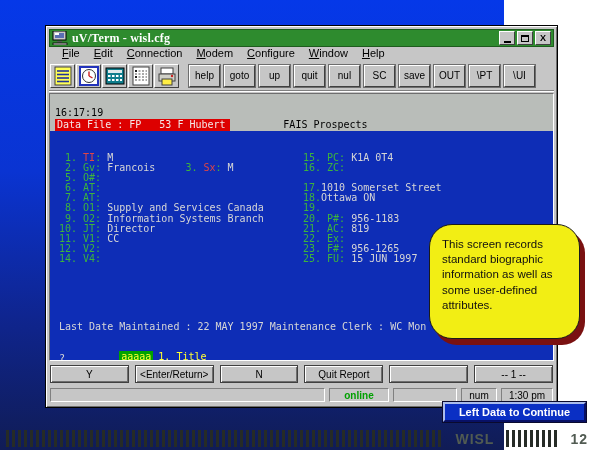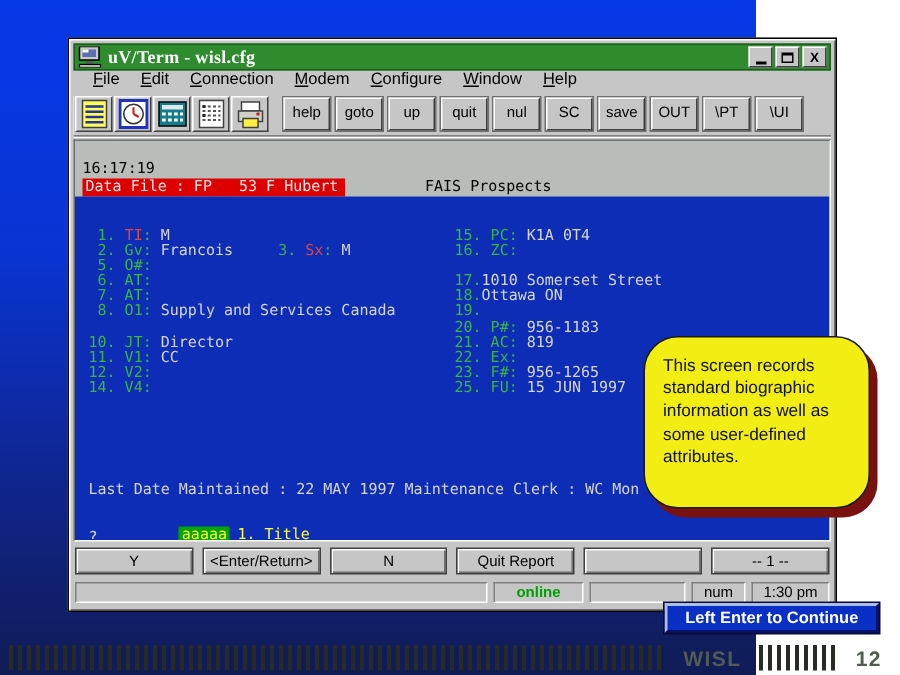--- a/index.html
+++ b/index.html
@@ -266,21 +266,21 @@
       </div>
 
       <div class="term-body">
         <div class="t-fields">
             <div class="trow"><span class="tl"><span class="seg-g"> 1. </span><span class="seg-r">TI</span><span class="seg-g">: </span><span class="seg-w">M</span></span><span class="tr"><span class="seg-g">15. PC: </span><span class="seg-w">K1A 0T4</span></span></div>
             <div class="trow"><span class="tl"><span class="seg-g"> 2. Gv: </span><span class="seg-w">Francois</span><span class="seg-g">     3. </span><span class="seg-r">Sx</span><span class="seg-g">: </span><span class="seg-w">M</span></span><span class="tr"><span class="seg-g">16. ZC:</span></span></div>
             <div class="trow"><span class="tl"><span class="seg-g"> 5. O#:</span></span><span class="tr"></span></div>
             <div class="trow"><span class="tl"><span class="seg-g"> 6. AT:</span></span><span class="tr"><span class="seg-g">17.</span><span class="seg-w">1010 Somerset Street</span></span></div>
             <div class="trow"><span class="tl"><span class="seg-g"> 7. AT:</span></span><span class="tr"><span class="seg-g">18.</span><span class="seg-w">Ottawa ON</span></span></div>
             <div class="trow"><span class="tl"><span class="seg-g"> 8. O1: </span><span class="seg-w">Supply and Services Canada</span></span><span class="tr"><span class="seg-g">19.</span></span></div>
-            <div class="trow"><span class="tr"><span class="seg-g">20. P#: </span><span class="seg-w">956-1183</span></span></div>
+            <div class="trow"><span class="tl"><span class="seg-g"> 9. O2: </span><span class="seg-w">Information Systems Branch</span></span><span class="tr"><span class="seg-g">20. P#: </span><span class="seg-w">956-1183</span></span></div>
             <div class="trow"><span class="tl"><span class="seg-g">10. JT: </span><span class="seg-w">Director</span></span><span class="tr"><span class="seg-g">21. AC: </span><span class="seg-w">819</span></span></div>
             <div class="trow"><span class="tl"><span class="seg-g">11. V1: </span><span class="seg-w">CC</span></span><span class="tr"><span class="seg-g">22. Ex:</span></span></div>
             <div class="trow"><span class="tl"><span class="seg-g">12. V2:</span></span><span class="tr"><span class="seg-g">23. F#: </span><span class="seg-w">956-1265</span></span></div>
             <div class="trow"><span class="tl"><span class="seg-g">14. V4:</span></span><span class="tr"><span class="seg-g">25. FU: </span><span class="seg-w">15 JUN 1997</span></span></div>
           </div>
         <div class="t-footer">Last Date Maintained : 22 MAY 1997 Maintenance Clerk : WC Mon</div>
         <div class="t-fieldrow">
           <span class="hl">aaaaa</span><span class="fl">1. Title</span>
         </div>
         <div class="t-prompt">?</div>
@@ -300,21 +300,21 @@
       <span class="sseg grow"></span>
       <span class="sseg w60 online-text">online</span>
       <span class="sseg w64"></span>
       <span class="sseg w36">num</span>
       <span class="sseg w52">1:30 pm</span>
     </div>
   </div>
 
   <div class="tooltip">This screen records standard biographic information as well as some user-defined attributes.</div>
 
-  <div class="banner">Left Enter to Continue</div>
+  <div class="banner">Left Data to Continue</div>
 
   <div class="footer-strip">
     <span class="bars bars-main"></span>
     <span>WISL</span>
     <span class="bars bars-mid"></span>
     <span class="page-num">12</span>
   </div>
 
 </div>
 

